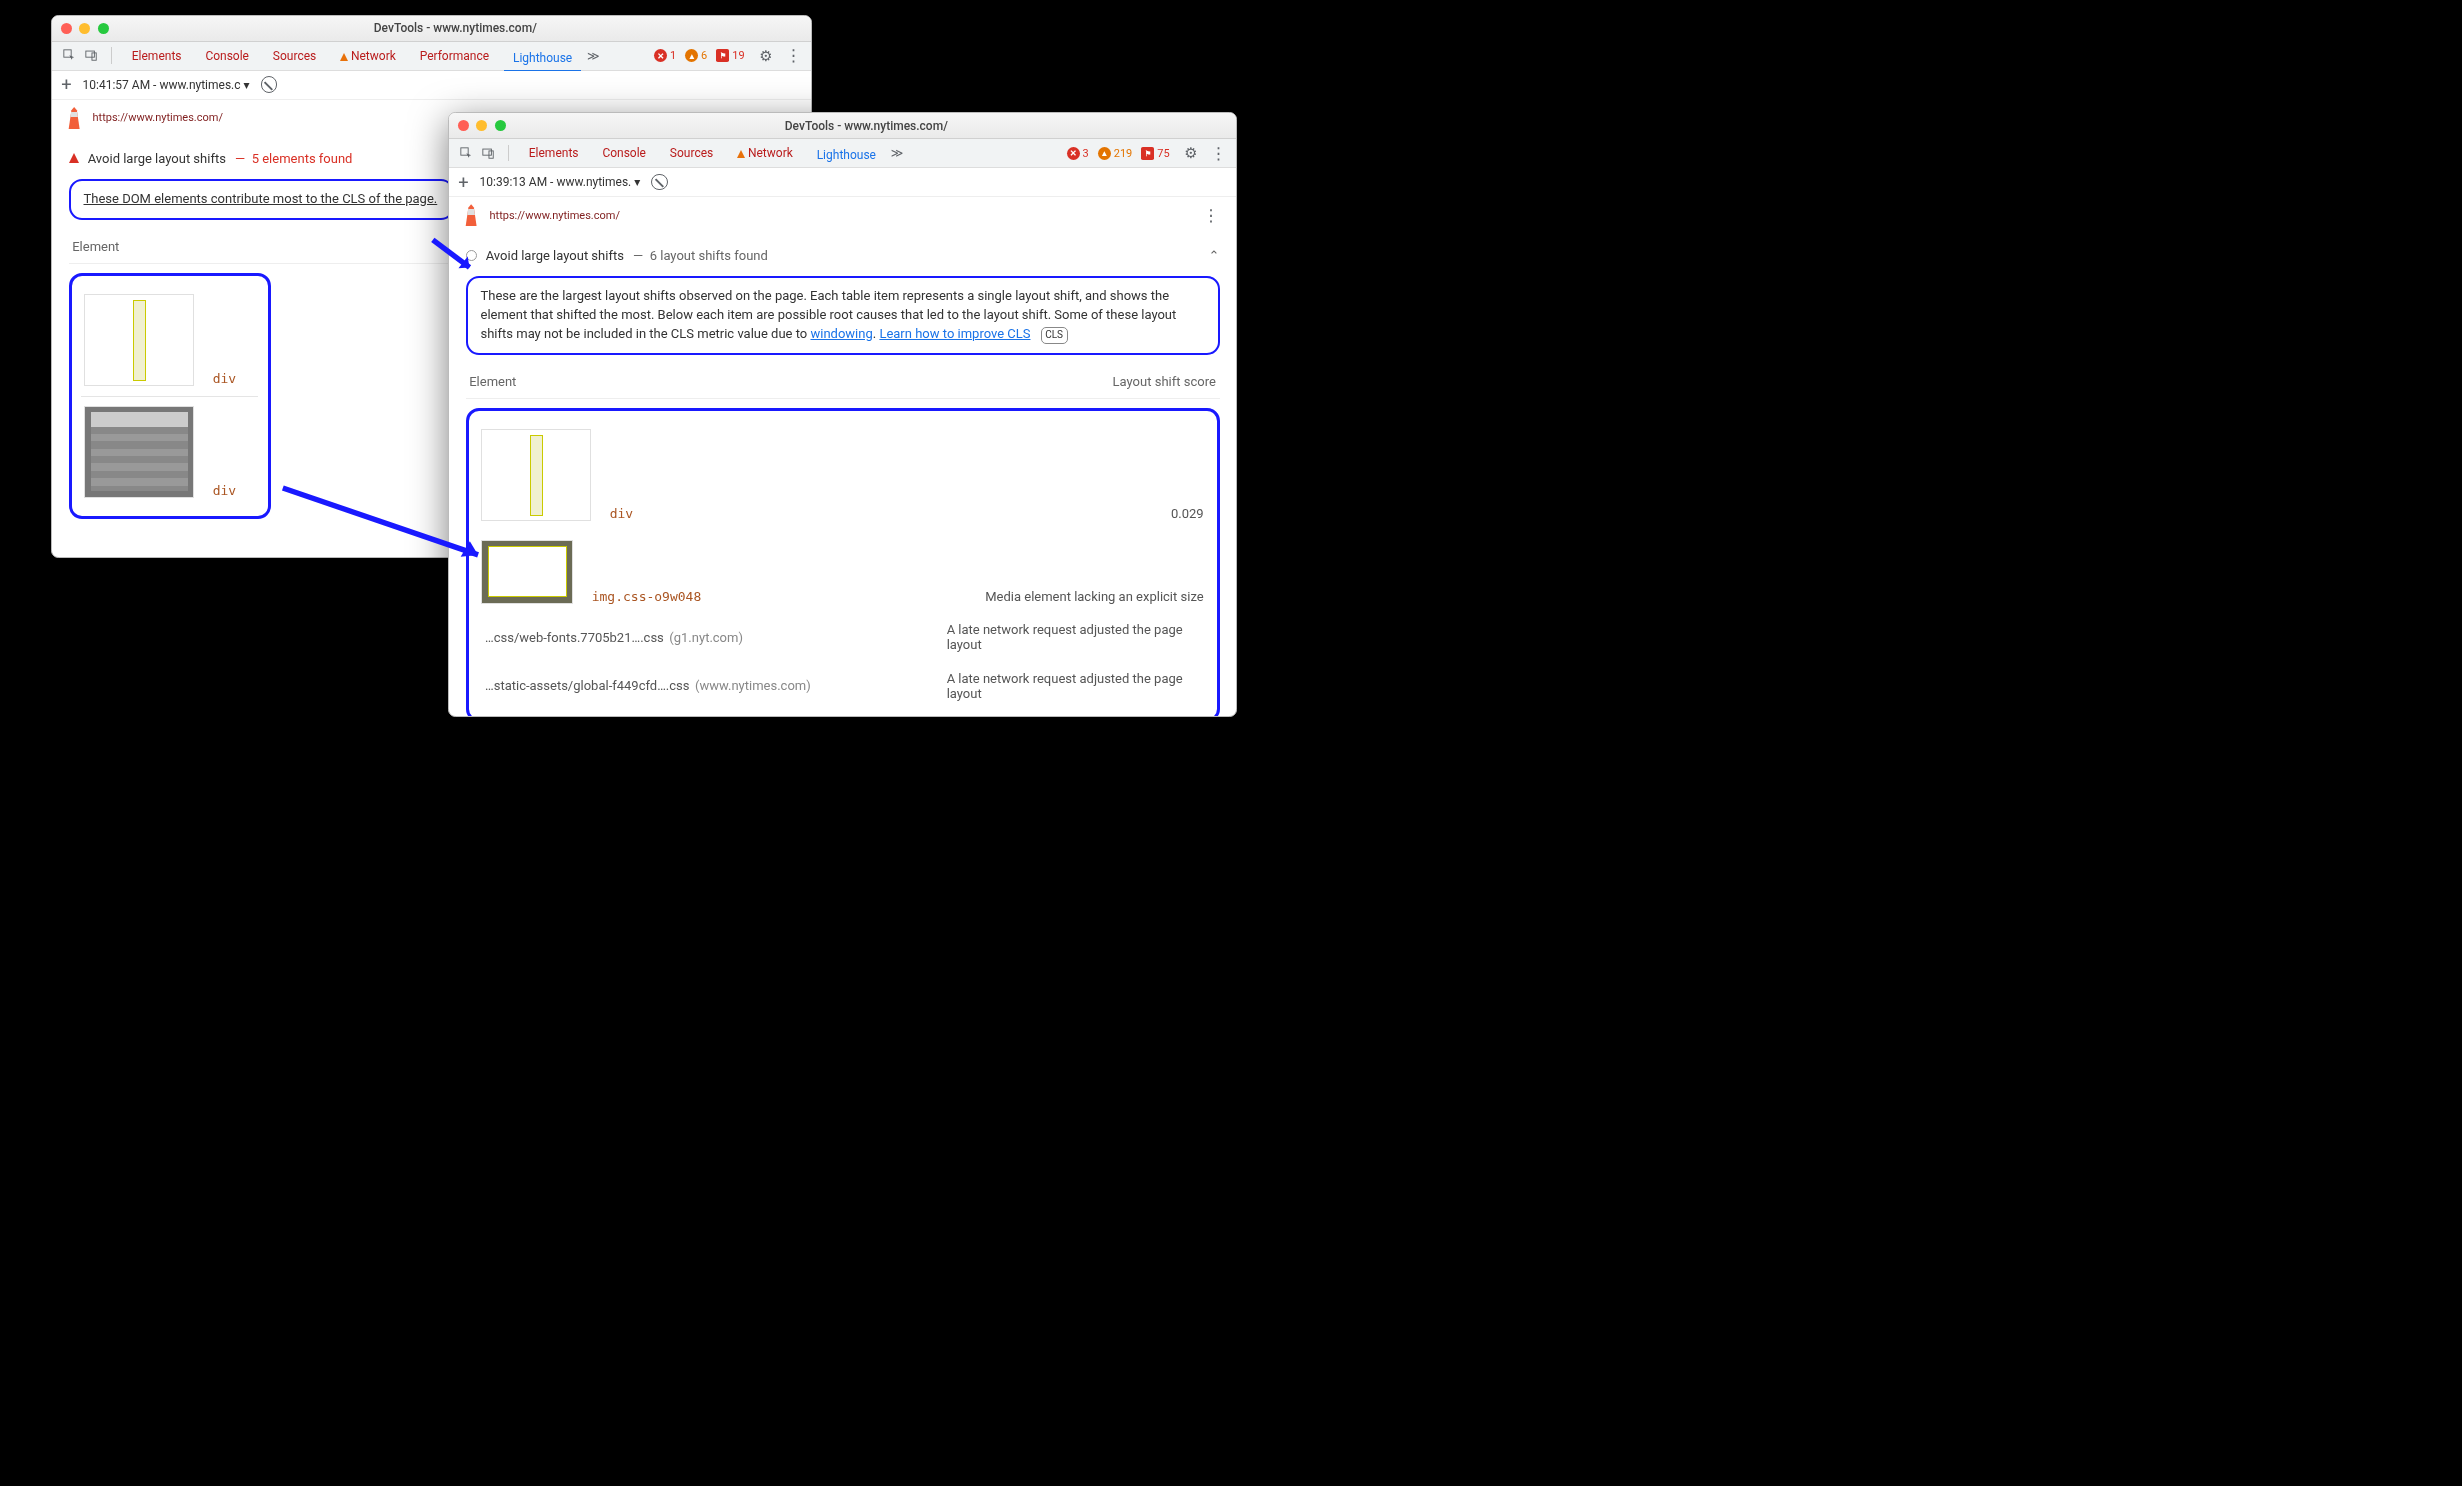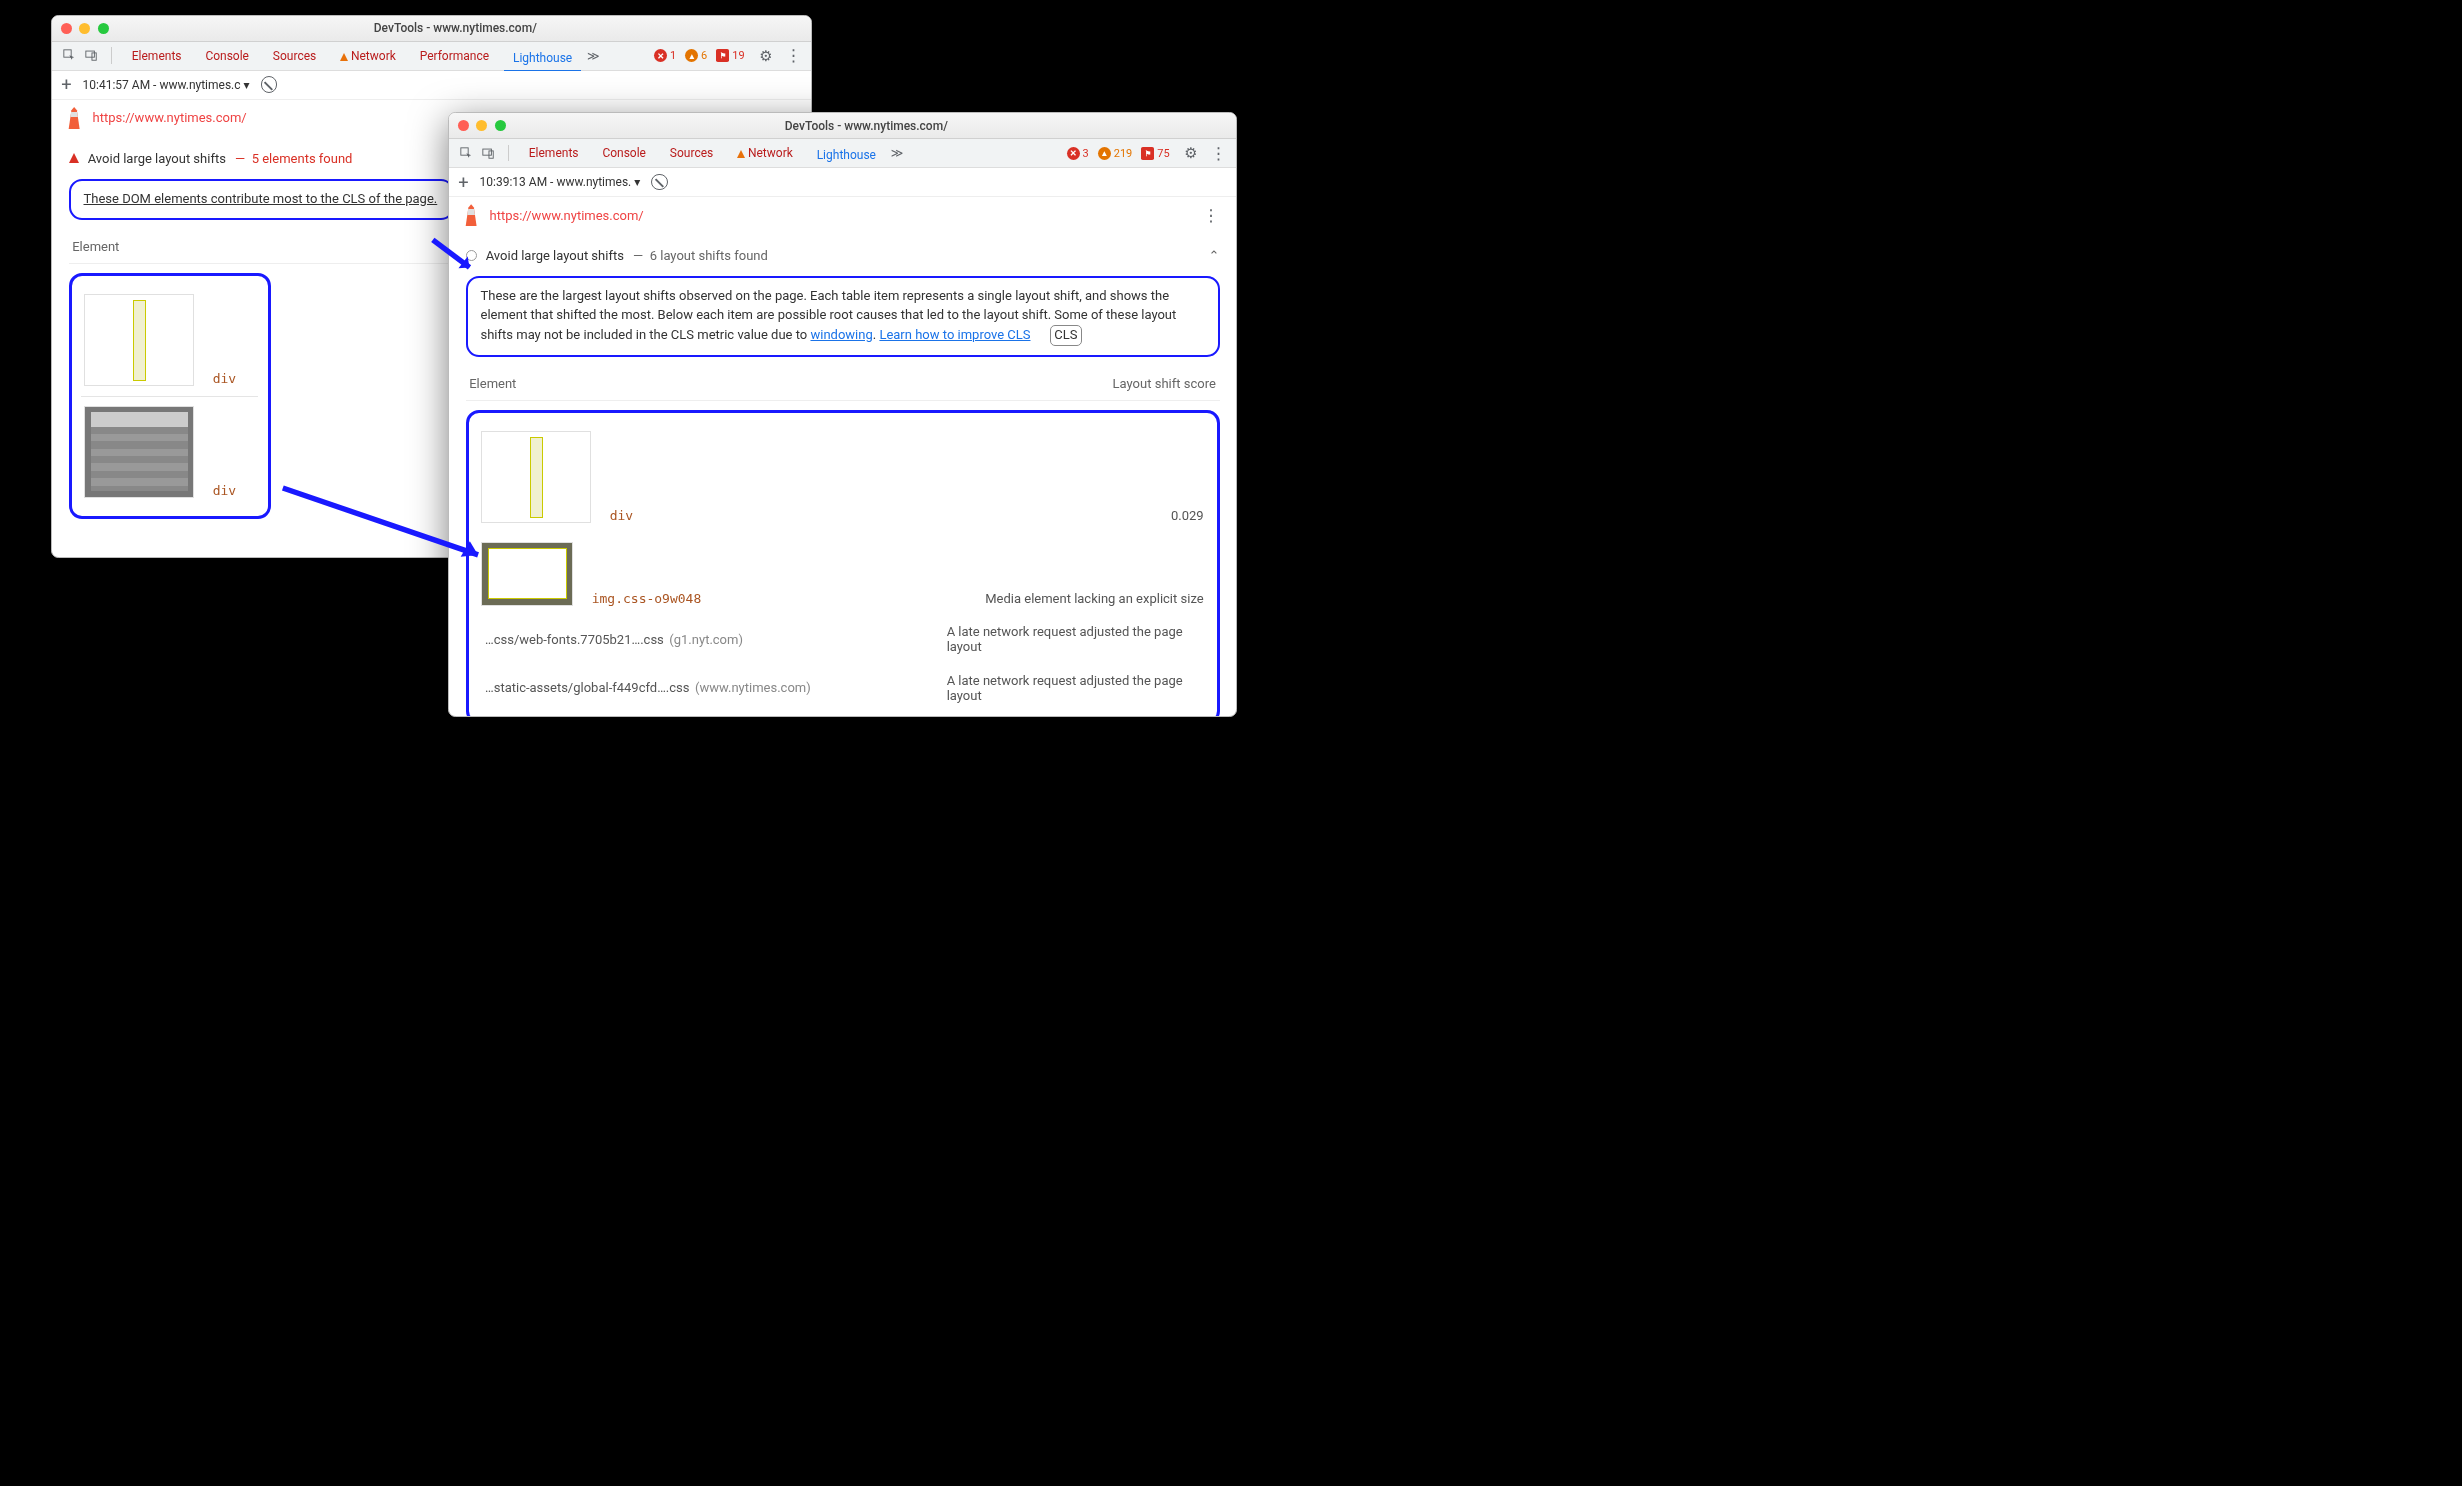--- a/index.html
+++ b/index.html
@@ -28,36 +28,36 @@
 
   .subbar { height: 29px; display: flex; align-items: center; padding: 0 9.2px; gap: 11px; background: #fff; border-bottom: 0.9px solid #eee; flex-shrink: 0; }
   .plus { font-size: 18.3px; color: #5f6368; }
   .dropdown { font-size: 12px; color: #333; }
   .clear-circ { width: 16.5px; height: 16.5px; border-radius: 50%; border: 1.8px solid #5f6368; position: relative; }
   .clear-circ::after { content:''; position:absolute; left:1.8px; right:1.8px; top:50%; height:1.8px; background:#5f6368; transform: rotate(45deg); }
 
   .urlbar { display: flex; align-items: center; padding: 7.3px 13px; gap: 9.2px; border-bottom: 0; }
   .lh-icon { width: 18.3px; height: 22px; background: linear-gradient(#f25f3a,#f25f3a); clip-path: polygon(20% 100%, 80% 100%, 65% 15%, 50% 0, 35% 15%); position: relative; }
   .lh-icon::before { content:''; position:absolute; left:20%; right:20%; top:22%; height:25%; background:#e0e0e0; }
-  .url { font-size: 13px; color: #ef4444; }
+  .url { font-size: 11px; color: #7f1d1d; }
   .kebab-v { margin-left: auto; color: #5f6368; font-size: 16.5px; padding: 0 3.7px; }
 
   .content { padding: 9.2px 16.5px; overflow-y: auto; flex: 1; }
   .audit-row { display: flex; align-items: center; gap: 9.2px; padding: 5.5px 0 13px; }
   .tri-red { width: 0; height: 0; border-left: 5.5px solid transparent; border-right: 5.5px solid transparent; border-bottom: 10px solid #e8710a; }
   .a-tri-red { width: 0; height: 0; border-left: 5.5px solid transparent; border-right: 5.5px solid transparent; border-bottom: 10px solid #d93025; }
   .grey-dot { width: 11px; height: 11px; border-radius: 50%; border: 1.8px solid #999; }
   .audit-title { color: #333; font-size: 13px; }
   .audit-count { color: #666; font-size: 13px; }
   .audit-count.red { color: #d93025; }
   .collapse { margin-left: auto; color: #666; font-size: 13px; }
 
   .callout { border: 2.8px solid #1919ff; border-radius: 13px; padding: 9.2px 13px; font-size: 13px; line-height: 1.45; color: #333; }
   .callout a { color: #1a73e8; text-decoration: underline; }
-  .cls-chip { display:inline-block; border:0.9px solid #888; border-radius:5px; padding:0 3.7px; font-size:13px; margin-left:19px; }
+  .cls-chip { display:inline-block; border:0.9px solid #888; border-radius:5px; padding:0 3.7px; font-size:10px; margin-left:10px; }
 
   .table-head { display:flex; padding: 13px 3.7px 9.2px; font-size: 13px; color: #666; border-bottom:0.9px solid #eee; margin-top: 5.5px; }
   .table-head .r { margin-left:auto; }
 
   .rowbox { border: 3.7px solid #1919ff; border-radius: 13px; padding: 9.2px; margin-top: 9.2px; }
   .erow { display:flex; align-items:flex-end; gap: 18.3px; padding: 9.2px 3.7px; }
   .thumb { width: 110px; height: 92px; background: #fff; border: 0.9px solid #e0e0e0; display:flex; align-items:center; justify-content:center; flex-shrink:0; }
   .thumb.small { width: 92px; height: 64px; }
   .thumb .bar { width: 13px; height: 90%; border: 1.8px solid #caca00; background:#f0f0d0; }
   .thumb.dark { background:#6b6b55; padding:5.5px; }

